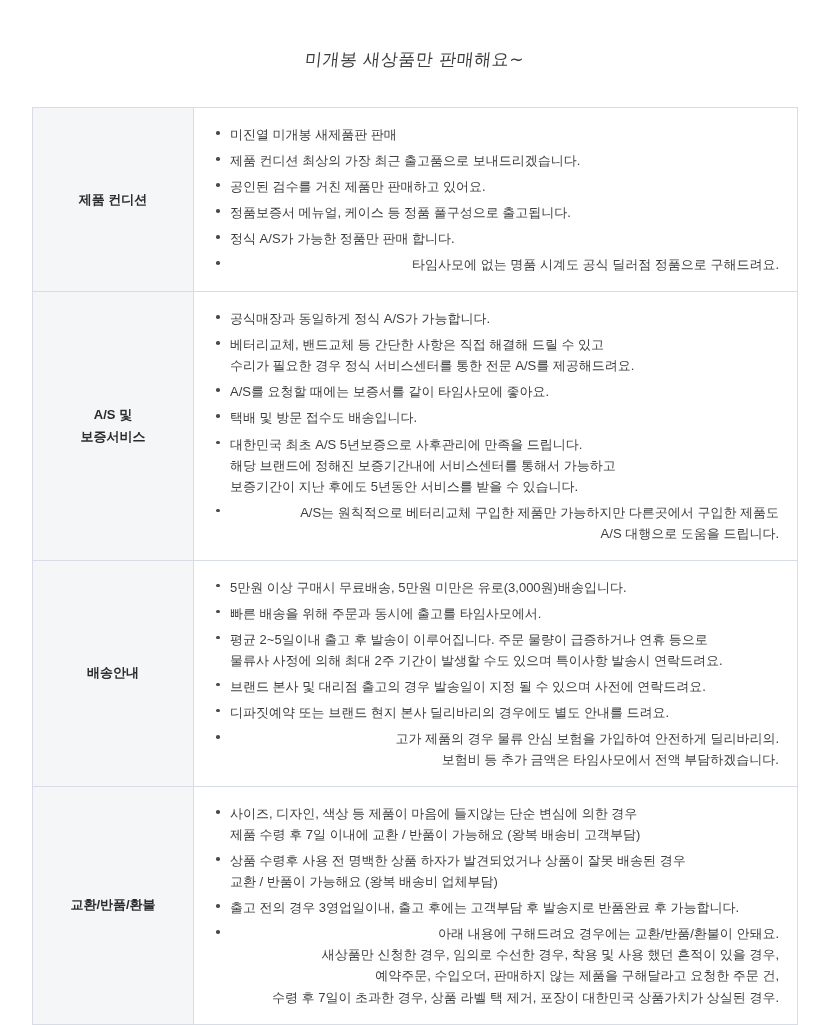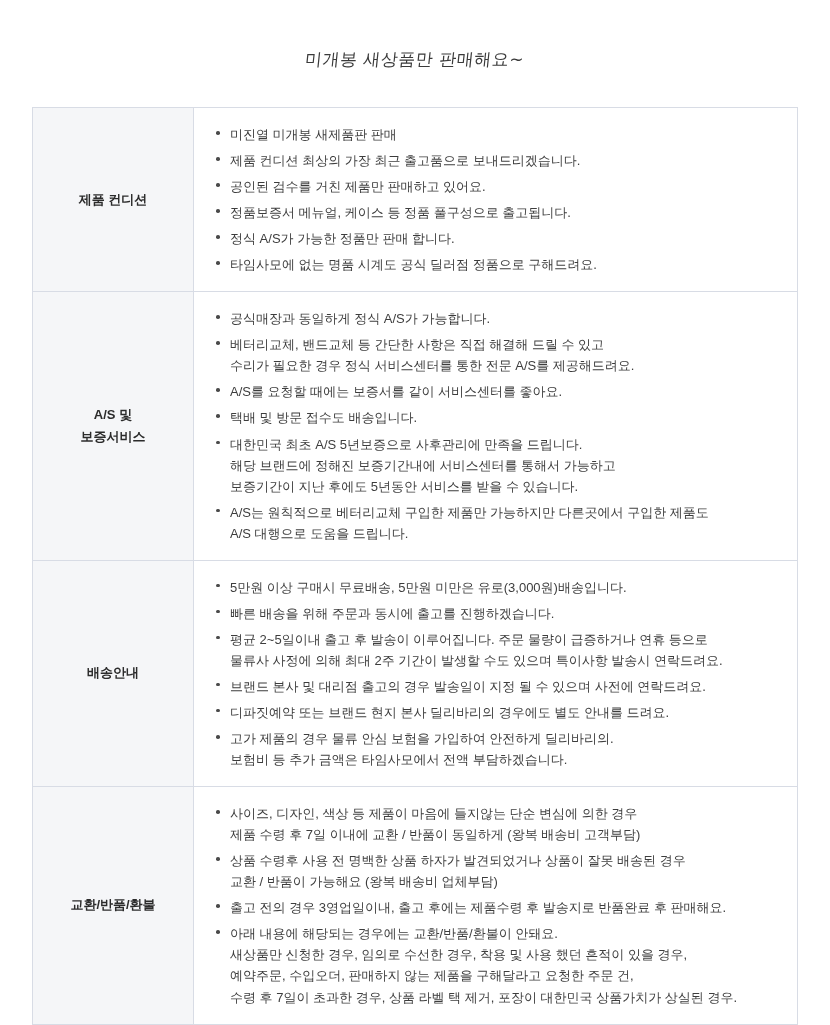--- a/index.html
+++ b/index.html
@@ -84,20 +84,21 @@
   ul.bullets > li {
     position: relative;
     padding-left: 14px;
     font-size: 13px;
     color: #3d3d3d;
     line-height: 1.62;
     margin: 0 0 5px 0;
   }
   ul.bullets > li:last-child {
     margin-bottom: 0;
+    text-align: right;
   }
   ul.bullets > li::before {
     content: "";
     position: absolute;
     left: 0;
     top: 7px;
     width: 3.5px;
     height: 3.5px;
     border-radius: 50%;
     background: #4a4a4a;
@@ -149,21 +150,21 @@
             <td class="content">
               <ul class="bullets">
                 <li>
                   <span class="sub-line">공식매장과 동일하게 정식 A/S가 가능합니다.</span>
                 </li>
                 <li>
                   <span class="sub-line">베터리교체, 밴드교체 등 간단한 사항은 직접 해결해 드릴 수 있고</span>
                   <span class="sub-line">수리가 필요한 경우 정식 서비스센터를 통한 전문 A/S를 제공해드려요.</span>
                 </li>
                 <li>
-                  <span class="sub-line">A/S를 요청할 때에는 보증서를 같이 서비스센터를 좋아요.</span>
+                  <span class="sub-line">A/S를 요청할 때에는 보증서를 같이 타임사모에 좋아요.</span>
                 </li>
                 <li>
                   <span class="sub-line">택배 및 방문 접수도 배송입니다.</span>
                 </li>
                 <li>
                   <span class="sub-line">대한민국 최초 A/S 5년보증으로 사후관리에 만족을 드립니다.</span>
                   <span class="sub-line">해당 브랜드에 정해진 보증기간내에 서비스센터를 통해서 가능하고</span>
                   <span class="sub-line">보증기간이 지난 후에도 5년동안 서비스를 받을 수 있습니다.</span>
                 </li>
                 <li>
@@ -174,21 +175,21 @@
             </td>
           </tr>
           <tr>
             <td class="label">배송안내</td>
             <td class="content">
               <ul class="bullets">
                 <li>
                   <span class="sub-line">5만원 이상 구매시 무료배송, 5만원 미만은 유로(3,000원)배송입니다.</span>
                 </li>
                 <li>
-                  <span class="sub-line">빠른 배송을 위해 주문과 동시에 출고를 진행하겠습니다.</span>
+                  <span class="sub-line">빠른 배송을 위해 주문과 동시에 출고를 타임사모에서.</span>
                 </li>
                 <li>
                   <span class="sub-line">평균 2~5일이내 출고 후 발송이 이루어집니다. 주문 물량이 급증하거나 연휴 등으로</span>
                   <span class="sub-line">물류사 사정에 의해 최대 2주 기간이 발생할 수도 있으며 특이사항 발송시 연락드려요.</span>
                 </li>
                 <li>
                   <span class="sub-line">브랜드 본사 및 대리점 출고의 경우 발송일이 지정 될 수 있으며 사전에 연락드려요.</span>
                 </li>
                 <li>
                   <span class="sub-line">디파짓예약 또는 브랜드 현지 본사 딜리바리의 경우에도 별도 안내를 드려요.</span>
@@ -199,31 +200,31 @@
                 </li>
               </ul>
             </td>
           </tr>
           <tr>
             <td class="label">교환/반품/환불</td>
             <td class="content">
               <ul class="bullets">
                 <li>
                   <span class="sub-line">사이즈, 디자인, 색상 등 제품이 마음에 들지않는 단순 변심에 의한 경우</span>
-                  <span class="sub-line">제품 수령 후 7일 이내에 교환 / 반품이 동일하게 (왕복 배송비 고객부담)</span>
+                  <span class="sub-line">제품 수령 후 7일 이내에 교환 / 반품이 가능해요 (왕복 배송비 고객부담)</span>
                 </li>
                 <li>
                   <span class="sub-line">상품 수령후 사용 전 명백한 상품 하자가 발견되었거나 상품이 잘못 배송된 경우</span>
                   <span class="sub-line">교환 / 반품이 가능해요 (왕복 배송비 업체부담)</span>
                 </li>
                 <li>
-                  <span class="sub-line">출고 전의 경우 3영업일이내, 출고 후에는 제품수령 후 발송지로 반품완료 후 판매해요.</span>
-                </li>
-                <li>
-                  <span class="sub-line">아래 내용에 해당되는 경우에는 교환/반품/환불이 안돼요.</span>
+                  <span class="sub-line">출고 전의 경우 3영업일이내, 출고 후에는 고객부담 후 발송지로 반품완료 후 가능합니다.</span>
+                </li>
+                <li>
+                  <span class="sub-line">아래 내용에 구해드려요 경우에는 교환/반품/환불이 안돼요.</span>
                   <span class="sub-line">새상품만 신청한 경우, 임의로 수선한 경우, 착용 및 사용 했던 흔적이 있을 경우,</span>
                   <span class="sub-line">예약주문, 수입오더, 판매하지 않는 제품을 구해달라고 요청한 주문 건,</span>
                   <span class="sub-line">수령 후 7일이 초과한 경우, 상품 라벨 택 제거, 포장이 대한민국 상품가치가 상실된 경우.</span>
                 </li>
               </ul>
             </td>
           </tr>
         </tbody>
     </table>
   </div>

